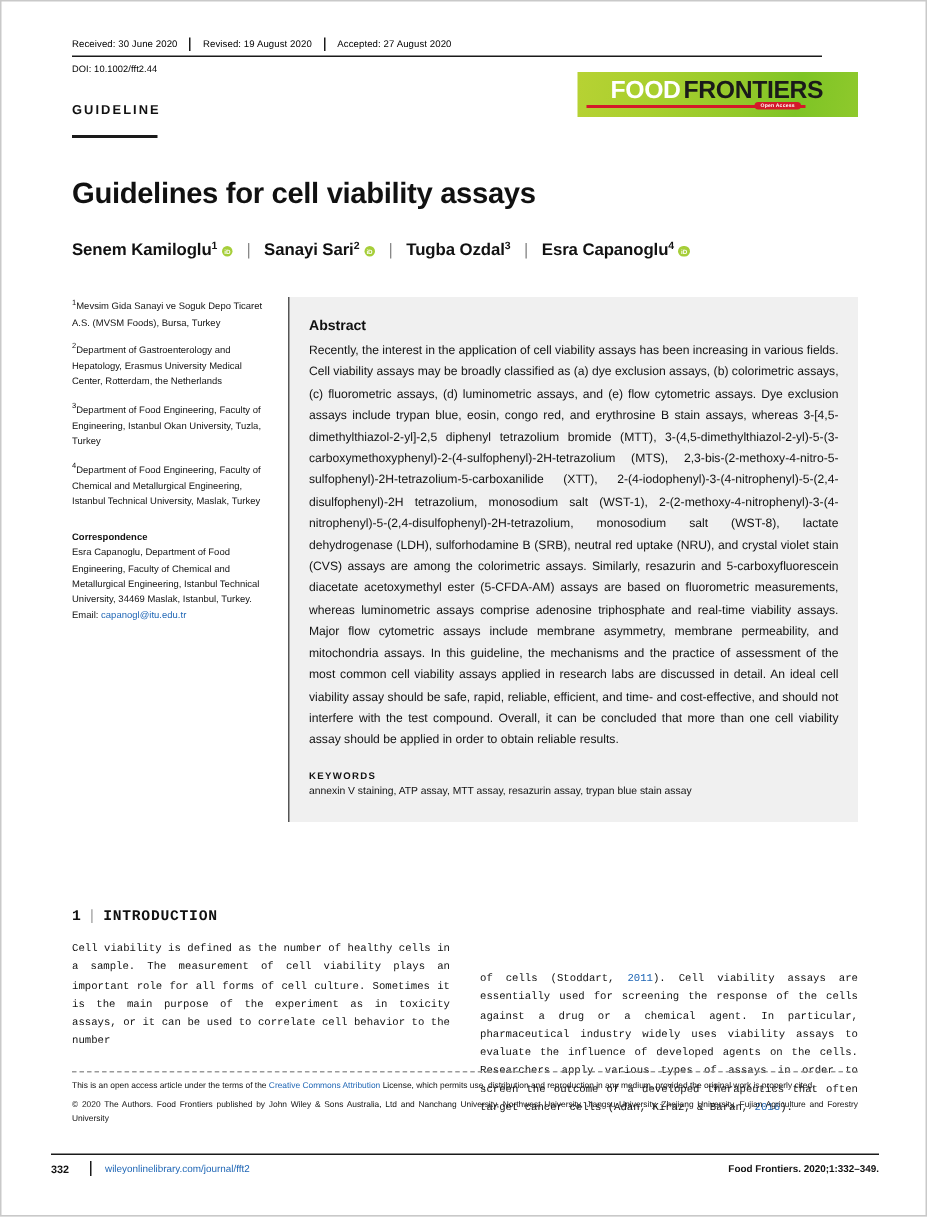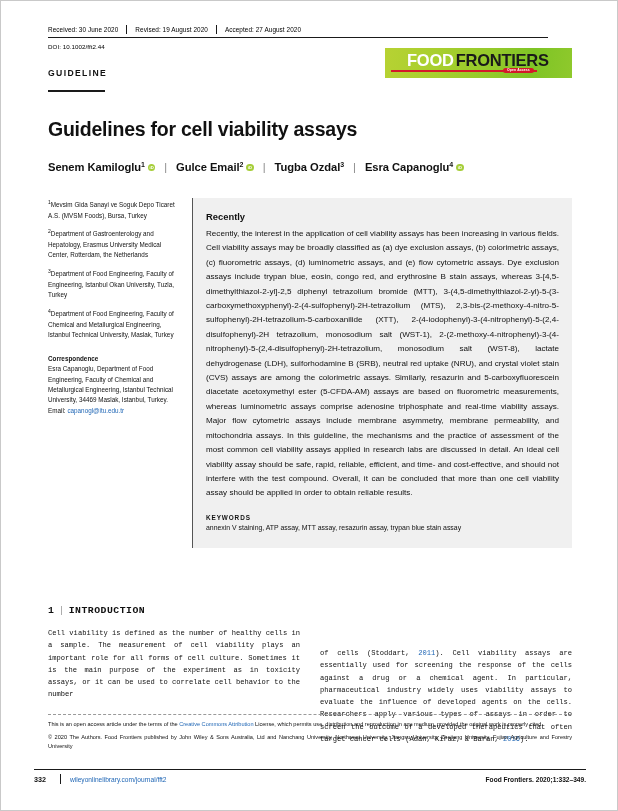--- a/index.html
+++ b/index.html
@@ -337,21 +337,21 @@
     
     <div class="authors">
       <span class="author">
           <span>Senem Kamiloglu</span>
           <sup>1</sup>
           <span class="orcid"></span>
         </span>
       <span class="author-div">|</span>
 
       <span class="author">
-          <span>Gulce Email</span>
+          <span>Sanayi Sari</span>
           <sup>2</sup>
           <span class="orcid"></span>
         </span>
       <span class="author-div">|</span>
 
       <span class="author">
           <span>Tugba Ozdal</span>
           <sup>3</sup>
         </span>
       <span class="author-div">|</span>
@@ -376,21 +376,21 @@
         <div class="corr-body">
           <span>Esra Capanoglu, Department of Food Engineering, Faculty of Chemical and Metallurgical Engineering, Istanbul Technical University, 34469 Maslak, Istanbul, Turkey.</span>
           <br>
           <span>Email:</span>
           <span class="link">capanogl@itu.edu.tr</span>
         </div>
       </div>
 
       <div class="col-right">
         <div class="abstract">
-          <div class="abstract-head">Recently</div>
+          <div class="abstract-head">Abstract</div>
           <div class="abstract-body">Recently, the interest in the application of cell viability assays has been increasing in various fields. Cell viability assays may be broadly classified as (a) dye exclusion assays, (b) colorimetric assays, (c) fluorometric assays, (d) luminometric assays, and (e) flow cytometric assays. Dye exclusion assays include trypan blue, eosin, congo red, and erythrosine B stain assays, whereas 3-[4,5-dimethylthiazol-2-yl]-2,5 diphenyl tetrazolium bromide (MTT), 3-(4,5-dimethylthiazol-2-yl)-5-(3-carboxymethoxyphenyl)-2-(4-sulfophenyl)-2H-tetrazolium (MTS), 2,3-bis-(2-methoxy-4-nitro-5-sulfophenyl)-2H-tetrazolium-5-carboxanilide (XTT), 2-(4-iodophenyl)-3-(4-nitrophenyl)-5-(2,4-disulfophenyl)-2H tetrazolium, monosodium salt (WST-1), 2-(2-methoxy-4-nitrophenyl)-3-(4-nitrophenyl)-5-(2,4-disulfophenyl)-2H-tetrazolium, monosodium salt (WST-8), lactate dehydrogenase (LDH), sulforhodamine B (SRB), neutral red uptake (NRU), and crystal violet stain (CVS) assays are among the colorimetric assays. Similarly, resazurin and 5-carboxyfluorescein diacetate acetoxymethyl ester (5-CFDA-AM) assays are based on fluorometric measurements, whereas luminometric assays comprise adenosine triphosphate and real-time viability assays. Major flow cytometric assays include membrane asymmetry, membrane permeability, and mitochondria assays. In this guideline, the mechanisms and the practice of assessment of the most common cell viability assays applied in research labs are discussed in detail. An ideal cell viability assay should be safe, rapid, reliable, efficient, and time- and cost-effective, and should not interfere with the test compound. Overall, it can be concluded that more than one cell viability assay should be applied in order to obtain reliable results.</div>
           <div class="kw-head">KEYWORDS</div>
           <div class="kw-body">annexin V staining, ATP assay, MTT assay, resazurin assay, trypan blue stain assay</div>
         </div>
       </div>
 
     </div>
   </div>
 
   <div class="logo">

